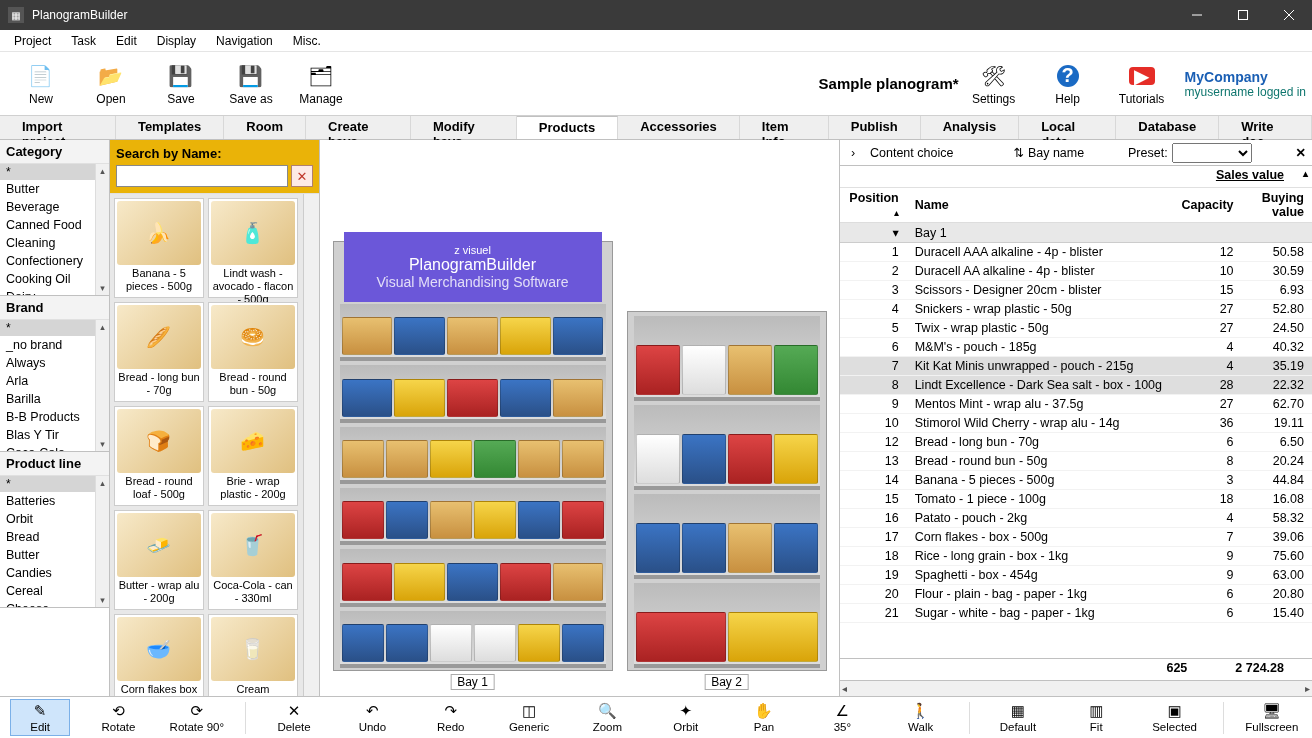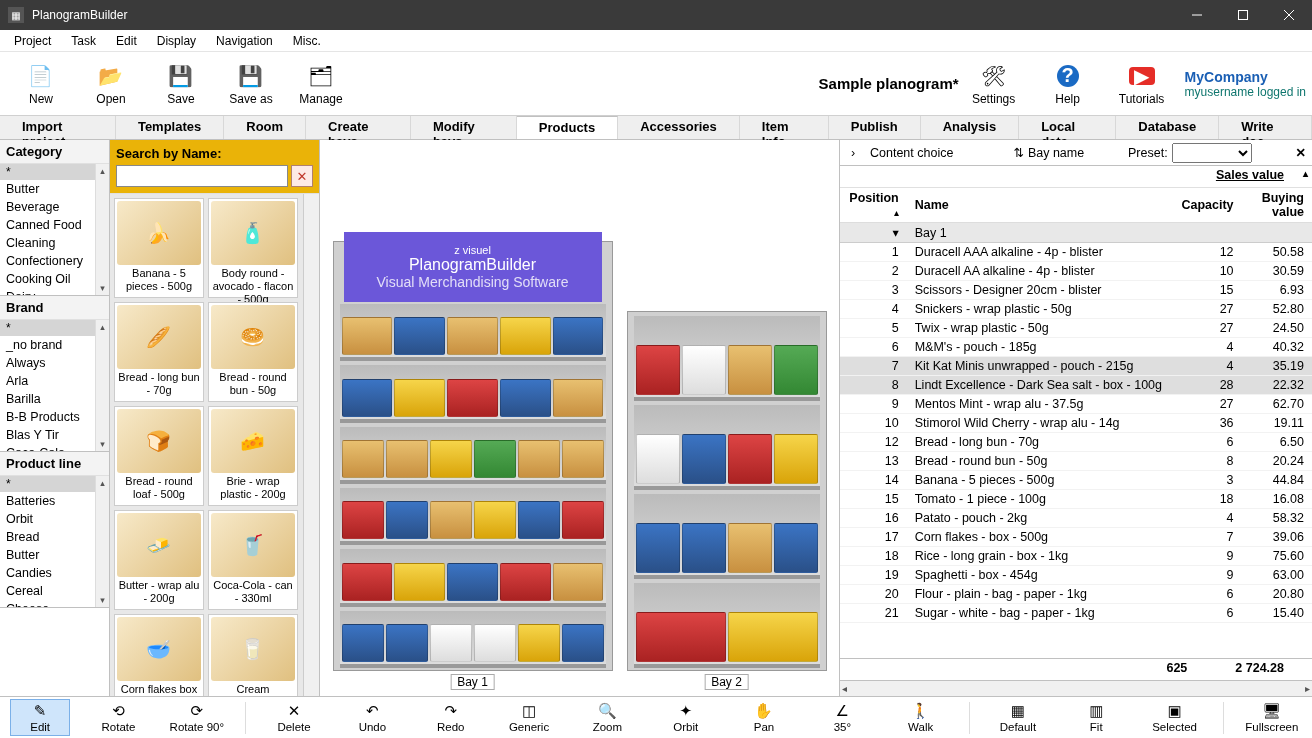--- a/index.html
+++ b/index.html
@@ -265,21 +265,21 @@
       </div>
     </div>
     <div class="catalog-grid" id="cataloggrid">
       <div class="prod-row">
           <div class="prod-card">
             <div class="prod-img">🍌</div>
             <div class="prod-name">Banana - 5 pieces - 500g</div>
           </div>
           <div class="prod-card">
             <div class="prod-img">🧴</div>
-            <div class="prod-name">Body round - avocado - flacon - 500g</div>
+            <div class="prod-name">Lindt wash - avocado - flacon - 500g</div>
           </div>
         </div>
         <div class="prod-row">
           <div class="prod-card">
             <div class="prod-img">🥖</div>
             <div class="prod-name">Bread - long bun - 70g</div>
           </div>
           <div class="prod-card">
             <div class="prod-img">🥯</div>
             <div class="prod-name">Bread - round bun - 50g</div>

